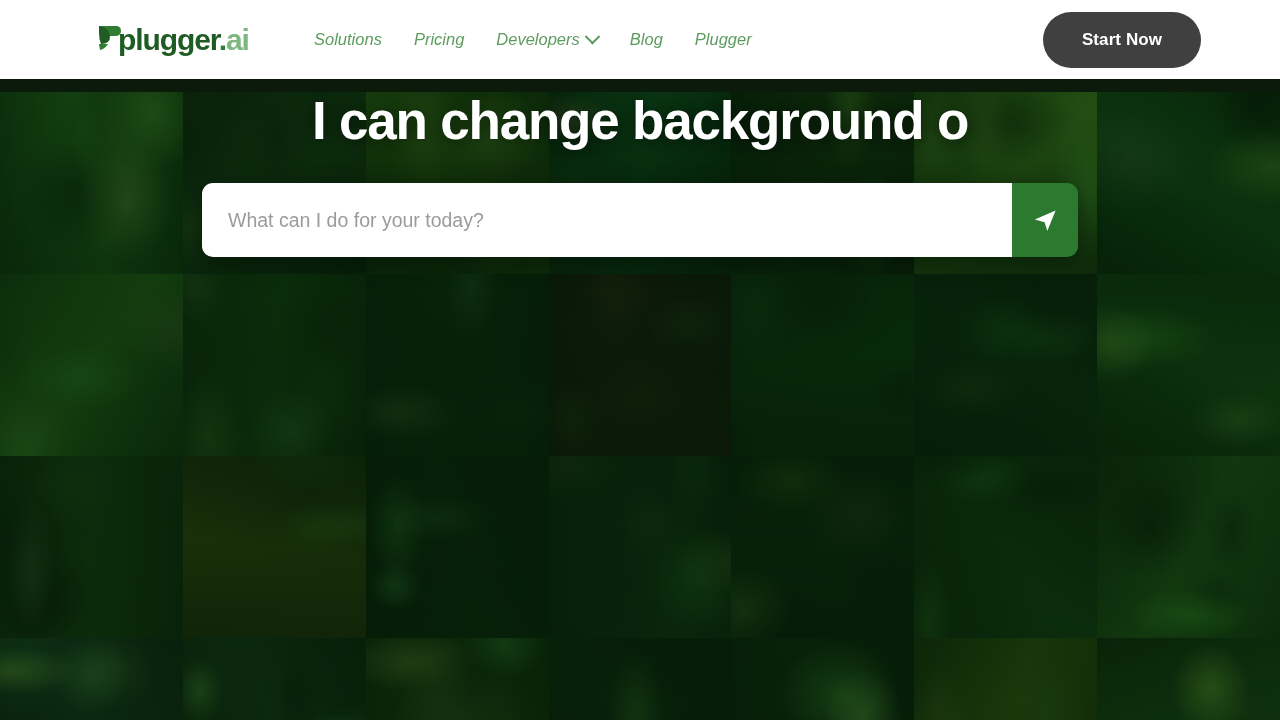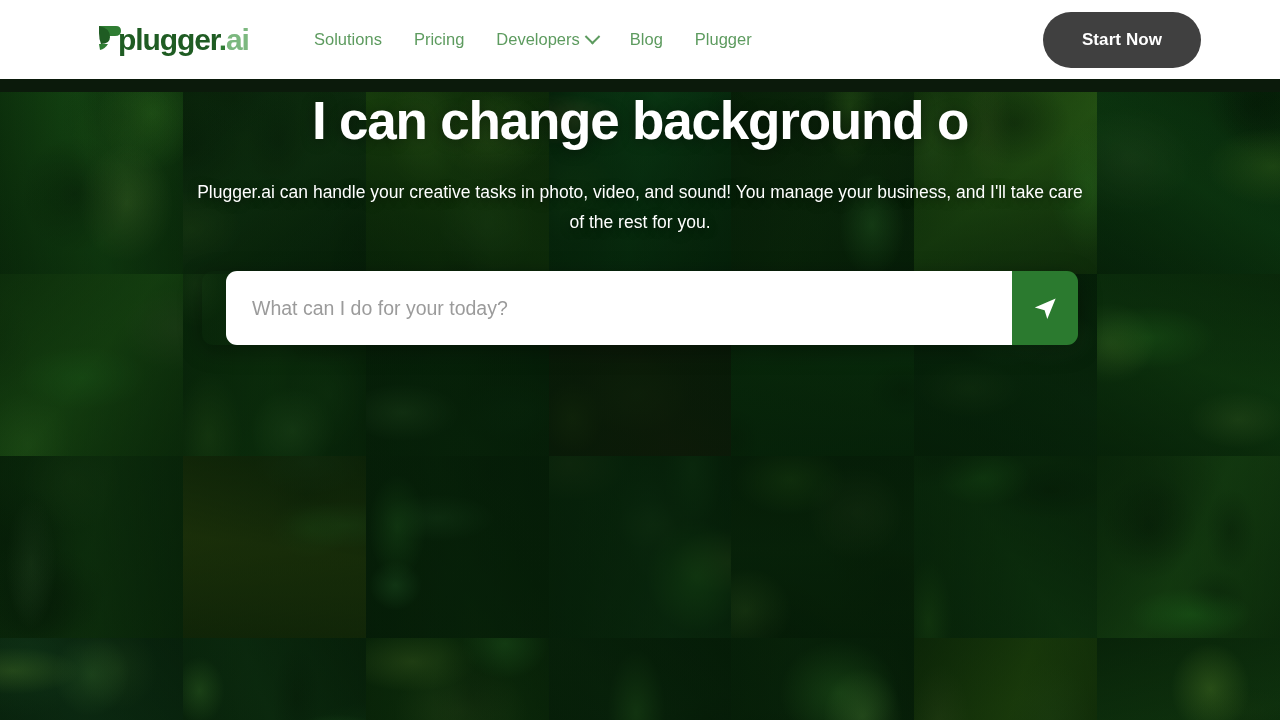--- a/index.html
+++ b/index.html
@@ -46,20 +46,21 @@
   .lt-dark { color: #1f5c23; }
   .lt-mid  { color: #2f7d33; }
   .lt-light{ color: #7cb87f; }
 
   #main-nav {
     position: absolute;
     left: 314px;
     display: flex;
     align-items: flex-start;
     gap: 0px;
+    font-style: italic;
   }
   .nav-item {
     color: #5d9b5f;
     font-size: 16.5px;
     padding: 6px 16px;
     cursor: pointer;
     white-space: nowrap;
     display: flex;
     align-items: center;
     gap: 7px;
@@ -178,21 +179,20 @@
   #prompt-input {
     flex: 1;
     border: none;
     outline: none;
     background: #ffffff;
     border-radius: 11px 0 0 11px;
     padding: 0 26px;
     font-size: 19.5px;
     color: #20331f;
     font-family: "Liberation Sans", sans-serif;
-    margin-left: 24px;
   }
   #prompt-input::placeholder { color: #9b9b9b; }
   #prompt-send {
     width: 66px;
     background: #2b7a2f;
     border: none;
     border-radius: 0 11px 11px 0;
     cursor: pointer;
     display: flex;
     align-items: center;
@@ -323,21 +323,20 @@
         <div class="tile-art" style="background-image: radial-gradient(33% 49% at 75% 48%, rgba(92, 155, 68, 0.2) 0%, rgba(0, 0, 0, 0) 72%), radial-gradient(34% 26% at 21% 72%, rgba(3, 18, 4, 0.18) 0%, rgba(0, 0, 0, 0) 72%), radial-gradient(23% 45% at 14% 47%, rgba(145, 161, 81, 0.22) 0%, rgba(0, 0, 0, 0) 72%), radial-gradient(29% 46% at 81% 75%, rgba(3, 18, 4, 0.13) 0%, rgba(0, 0, 0, 0) 72%), linear-gradient(108deg, rgba(2, 20, 4, 0.55) 0%, rgba(2, 20, 4, 0.05) 50%, rgba(2, 20, 4, 0.5) 100%);"></div>
       </div>
       <div class="grid-tile" style="background-color: rgb(30, 84, 24);">
         <div class="tile-art" style="background-image: radial-gradient(43% 19% at 78% 41%, rgba(109, 172, 48, 0.12) 0%, rgba(0, 0, 0, 0) 72%), radial-gradient(30% 35% at 62% 28%, rgba(157, 227, 74, 0.5) 0%, rgba(0, 0, 0, 0) 72%), radial-gradient(21% 31% at 35% 73%, rgba(3, 18, 4, 0.3) 0%, rgba(0, 0, 0, 0) 72%), radial-gradient(43% 25% at 81% 43%, rgba(3, 18, 4, 0.18) 0%, rgba(0, 0, 0, 0) 72%), linear-gradient(164deg, rgba(2, 20, 4, 0.55) 0%, rgba(2, 20, 4, 0.05) 50%, rgba(2, 20, 4, 0.5) 100%);"></div>
       </div>
     </div>
   <div id="grid-tint"></div>
 
   <div id="hero-content">
     <h1 id="hero-title">I can change background o</h1>
-    <p id="hero-description">Plugger.ai can handle your creative tasks in photo, video, and sound! You manage your business, and I'll take care of the rest for you.</p>
 
     <div id="prompt-bar">
       <input id="prompt-input" type="text" placeholder="What can I do for your today?" style="">
       <button id="prompt-send">
         <svg viewBox="0 0 24 24">
           <path d="M2.5 11.2 L21 3.2 L13.6 21.3 L11.2 13.6 Z"></path>
         </svg>
       </button>
     </div>
   </div>

